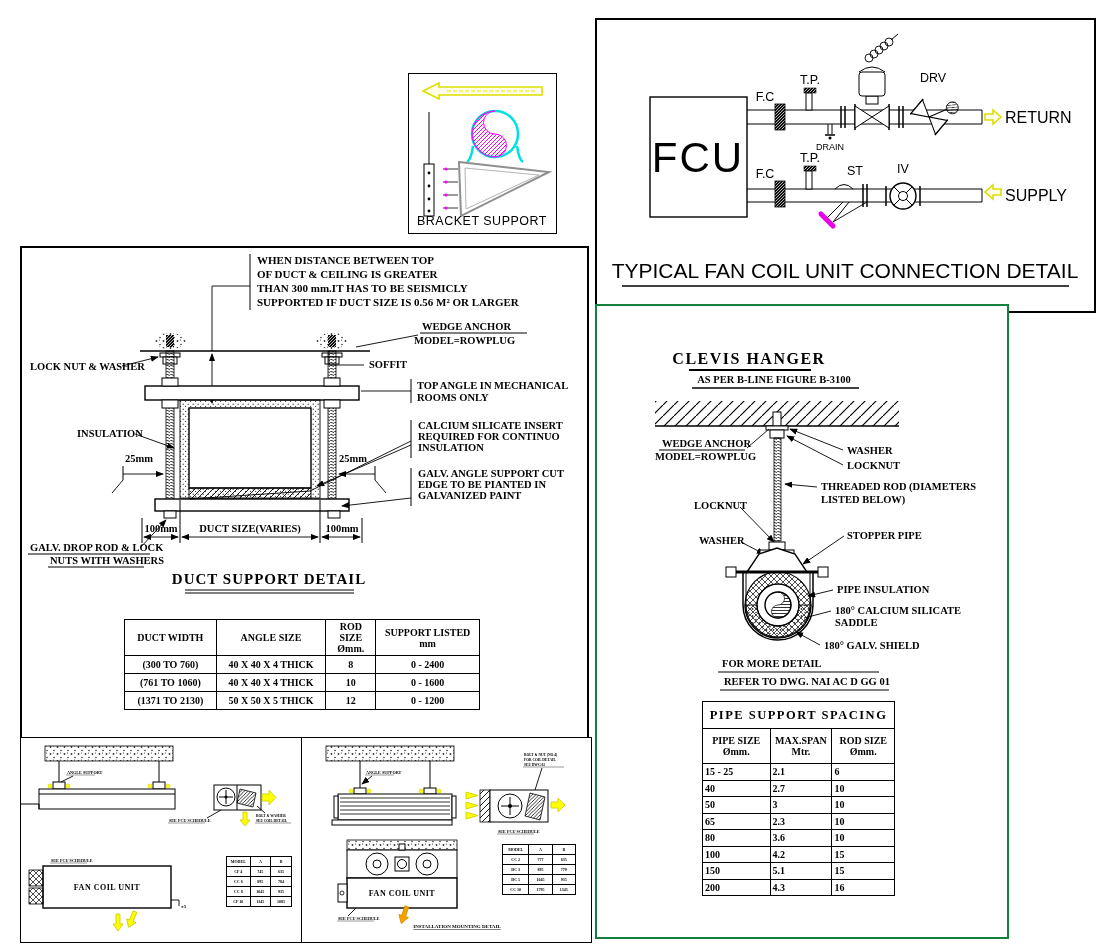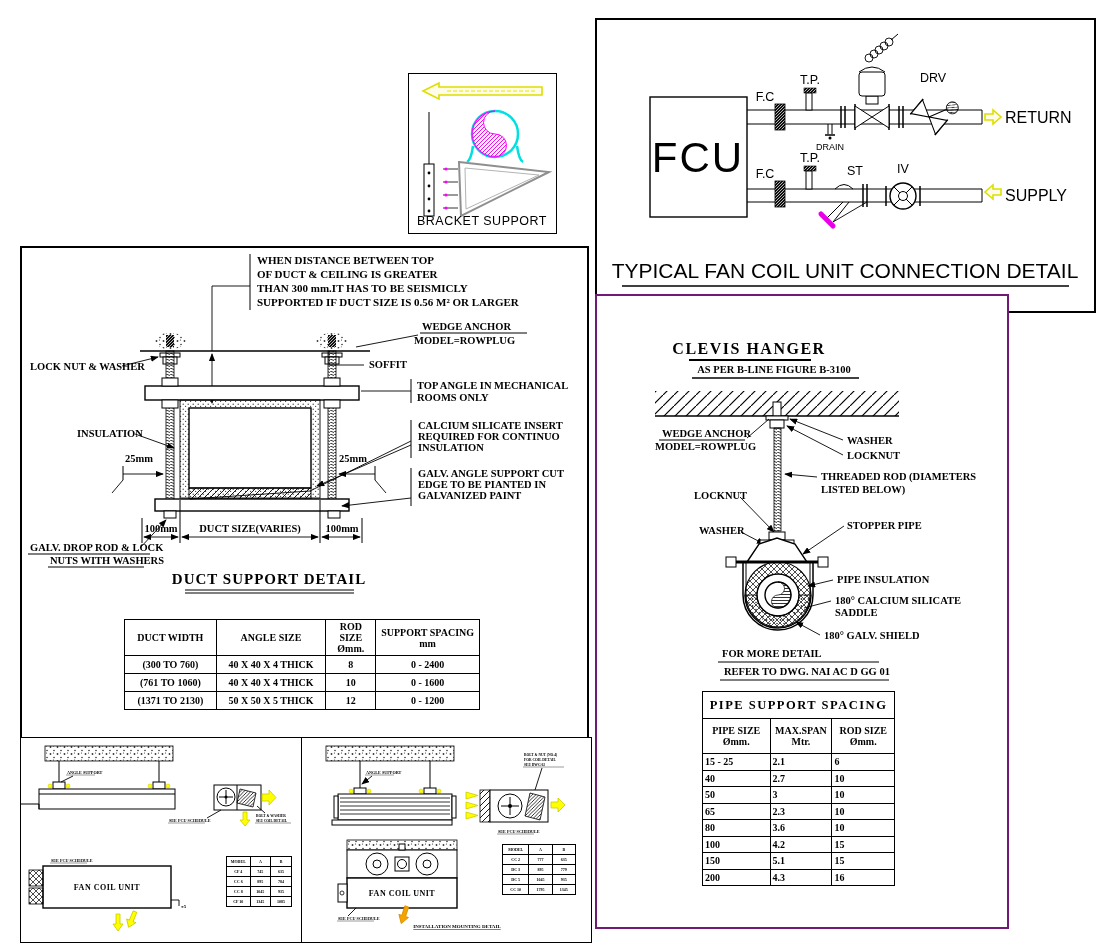--- a/index.html
+++ b/index.html
@@ -1,20 +1,20 @@
 <!DOCTYPE html>
 <html><head>
 <meta charset="utf-8">
 <style>
   html,body{margin:0;padding:0;background:#fff;width:1099px;height:951px;overflow:hidden;position:relative;font-family:"Liberation Serif",serif}
   .panel{position:absolute;background:#fff}
   #p-bracket{left:408px;top:73px;width:147px;height:159px;border:1px solid #000}
   #p-fcu{left:595px;top:18px;width:497px;height:291px;border:2px solid #000}
   #p-duct{left:20px;top:246px;width:565px;height:491px;border:2px solid #000}
-  #p-clevis{left:595px;top:294px;width:410px;height:631px;border:2px solid #701a75}
+  #p-clevis{left:595px;top:304px;width:410px;height:631px;border:2px solid #15803d}
   #p-bl{left:20px;top:737px;width:281px;height:204px;border:1px solid #000}
   #p-bm{left:301px;top:737px;width:289px;height:204px;border:1px solid #000}
   svg{display:block;position:absolute;left:0;top:0}
   svg text{font-family:"Liberation Serif",serif;font-weight:bold;fill:#000}
   .t11{font-size:11px}.t10{font-size:10.5px}
   .t15{font-size:15px;letter-spacing:1px}.t16c{font-size:16px;letter-spacing:1.5px}
   .t8{font-size:8px;letter-spacing:0.5px}.t5{font-size:5px}.t4{font-size:4.2px}.t35{font-size:3.6px}
   .fcl{font-family:"Liberation Sans",sans-serif;font-weight:400;font-size:12.5px}
   .fcs{font-family:"Liberation Sans",sans-serif;font-weight:400;font-size:9px}
   .flow{font-family:"Liberation Sans",sans-serif;font-weight:400;font-size:16px}
@@ -343,21 +343,21 @@
       </colgroup>
     <thead>
       <tr>
         <th>DUCT WIDTH</th>
         <th>ANGLE SIZE</th>
         <th>
             <div>ROD SIZE</div>
             <div>Ømm.</div>
           </th>
         <th>
-            <div>SUPPORT SPACING</div>
+            <div>SUPPORT LISTED</div>
             <div>mm</div>
           </th>
       </tr>
     </thead>
     <tbody>
         <tr>
           <td>(300 TO 760)</td>
           <td>40 X 40 X 4 THICK</td>
           <td>8</td>
           <td>0 - 2400</td>

